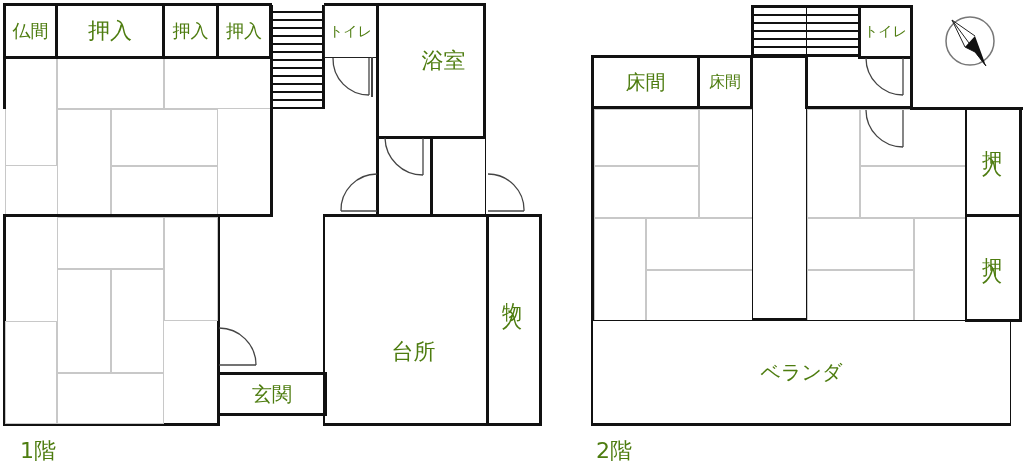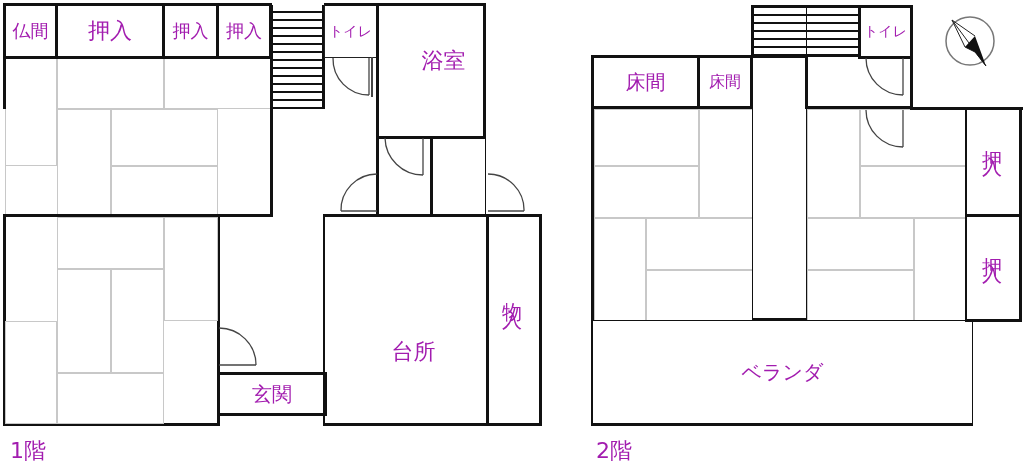--- a/index.html
+++ b/index.html
@@ -1,21 +1,21 @@
 <!DOCTYPE html>
 <html><head>
 <meta charset="utf-8">
 <style>
   html,body{margin:0;padding:0;background:#fff;}
   body{width:1024px;height:469px;position:relative;overflow:hidden;font-family:"DejaVu Sans","Liberation Sans",sans-serif;color:#111;}
   .abs{position:absolute;box-sizing:border-box;}
   .w{border:3px solid #111;}
   .thin{border:1px solid #222;}
   .tl{border:1px solid #c8c8c8;}
-  .lbl{position:absolute;display:flex;align-items:center;justify-content:center;text-align:center;white-space:nowrap;color:#a21caf;}
+  .lbl{position:absolute;display:flex;align-items:center;justify-content:center;text-align:center;white-space:nowrap;color:#4d7c0f;}
   .stairs{background:repeating-linear-gradient(to bottom,#fff 0,#fff 6px,#111 6px,#111 8px);}
   svg{position:absolute;overflow:visible;}
   .vert{writing-mode:vertical-rl;letter-spacing:6px;}
 </style>
 </head>
 <body>
 
 <div>
 
   <div class="abs tl" style="left:5px;top:57px;width:268px;height:160px;"></div>
@@ -84,21 +84,21 @@
         <line x1="423" y1="138" x2="423" y2="175"></line>
       <path d="M341 211 A36 36 0 0 1 377 174"></path>
         <line x1="341" y1="211" x2="377" y2="211"></line>
       <path d="M524 211 A36 36 0 0 0 488 174"></path>
         <line x1="488" y1="211" x2="524" y2="211"></line>
       <path d="M219 328 A37 37 0 0 1 256 365"></path>
         <line x1="219" y1="365" x2="256" y2="365"></line>
     </g>
   </svg>
 
-  <span class="lbl" style="left:10px;top:436px;font-size:22px;">1階</span>
+  <span class="lbl" style="left:20px;top:436px;font-size:22px;">1階</span>
 </div>
 
 <div>
 
   <div class="abs stairs" style="left:751px;top:5px;width:110px;height:52px;border:3px solid #111;"></div>
   <div class="abs" style="left:806px;top:5px;width:1px;height:52px;background:#111;"></div>
 
   <div class="abs w" style="left:858px;top:5px;width:55px;height:54px;">
     <span class="lbl" style="inset:0;font-size:14px;">トイレ</span>
   </div>
@@ -129,21 +129,21 @@
   <div class="abs tl" style="left:914px;top:218px;width:52px;height:103px;"></div>
   <div class="abs" style="left:910px;top:107px;width:113px;height:3px;background:#111;"></div>
 
   <div class="abs w" style="left:965px;top:107px;width:57px;height:110px;border-left-width:2px;">
     <span class="lbl vert" style="left:0;right:0;top:24px;font-size:20px;">押入</span>
   </div>
   <div class="abs w" style="left:965px;top:214px;width:57px;height:108px;border-left-width:2px;">
     <span class="lbl vert" style="left:0;right:0;top:24px;font-size:20px;">押入</span>
   </div>
 
-  <div class="abs" style="left:591px;top:320px;width:382px;height:106px;border:1px solid #111;border-bottom:3px solid #111;border-left:2px solid #111;">
+  <div class="abs" style="left:591px;top:320px;width:420px;height:106px;border:1px solid #111;border-bottom:3px solid #111;border-left:2px solid #111;">
     <span class="lbl" style="left:0;right:0;top:38px;font-size:20px;">ベランダ</span>
   </div>
 
   <svg width="1024" height="469" style="left:0;top:0;">
     <g fill="none" stroke="#444" stroke-width="1.3">
       <path d="M866 58 A37 37 0 0 0 903 95"></path>
         <line x1="903" y1="58" x2="903" y2="95"></line>
       <path d="M866 110 A37 37 0 0 0 903 147"></path>
         <line x1="903" y1="110" x2="903" y2="147"></line>
     </g>

